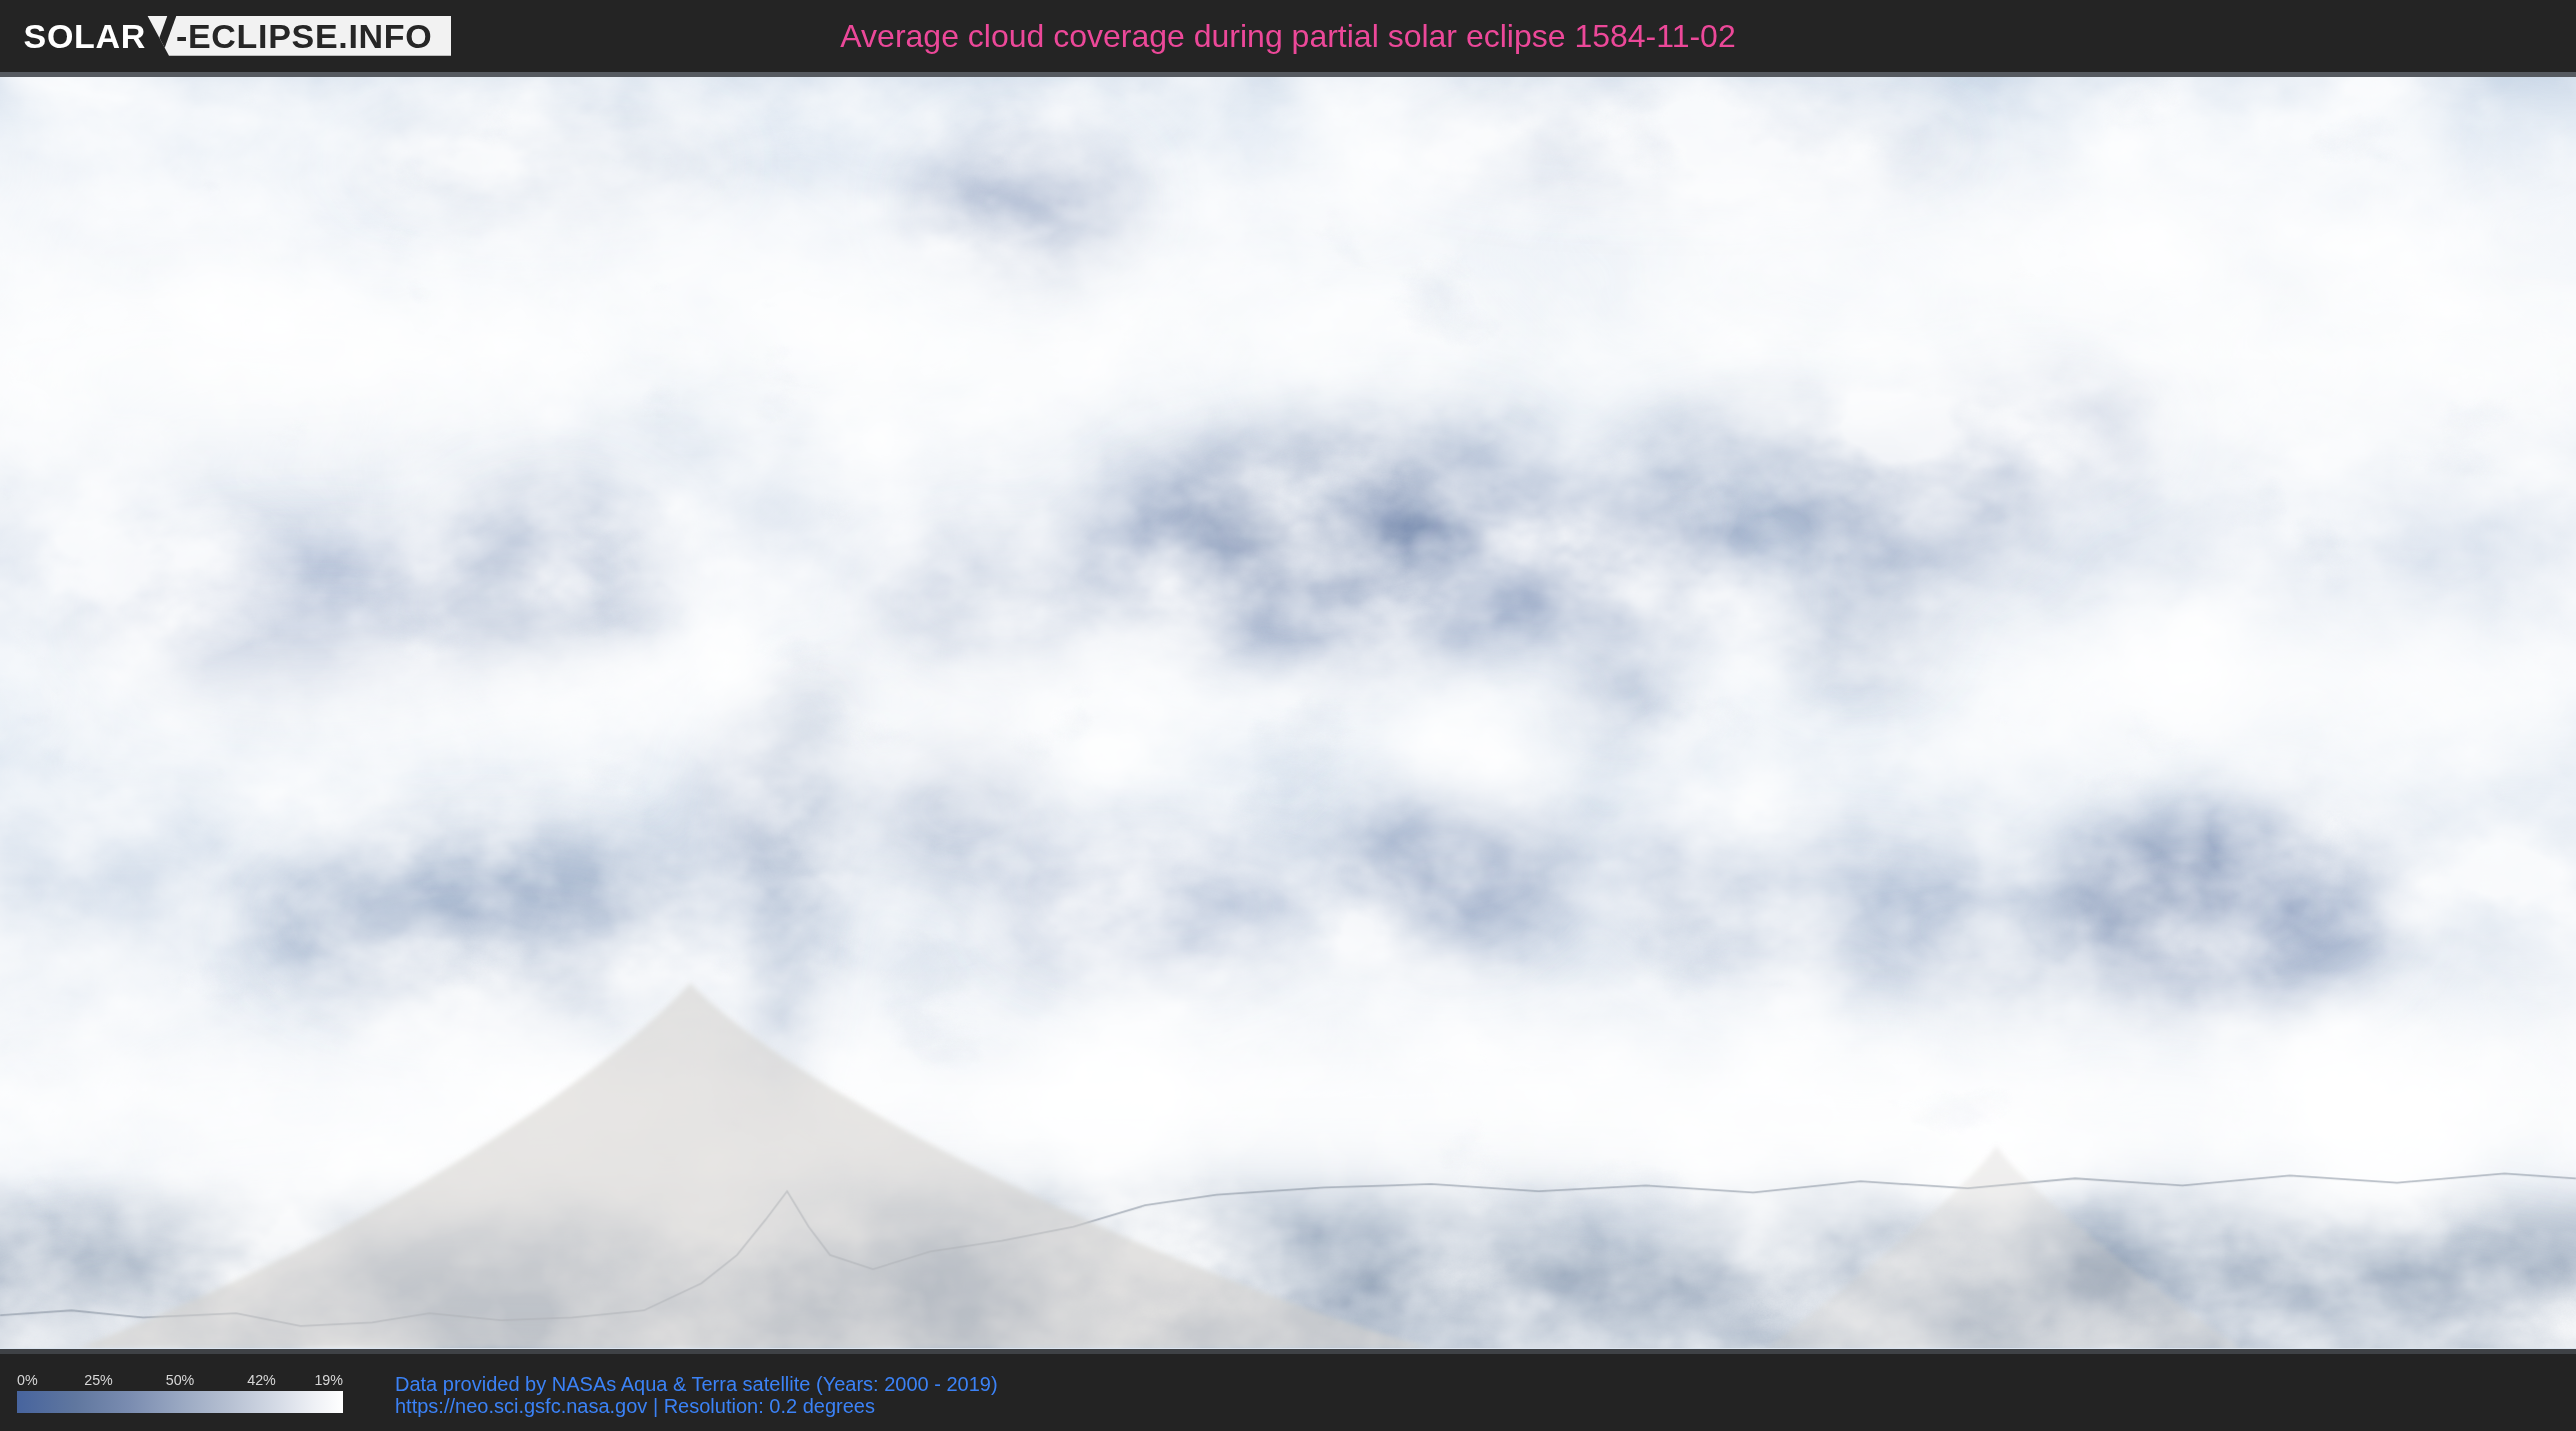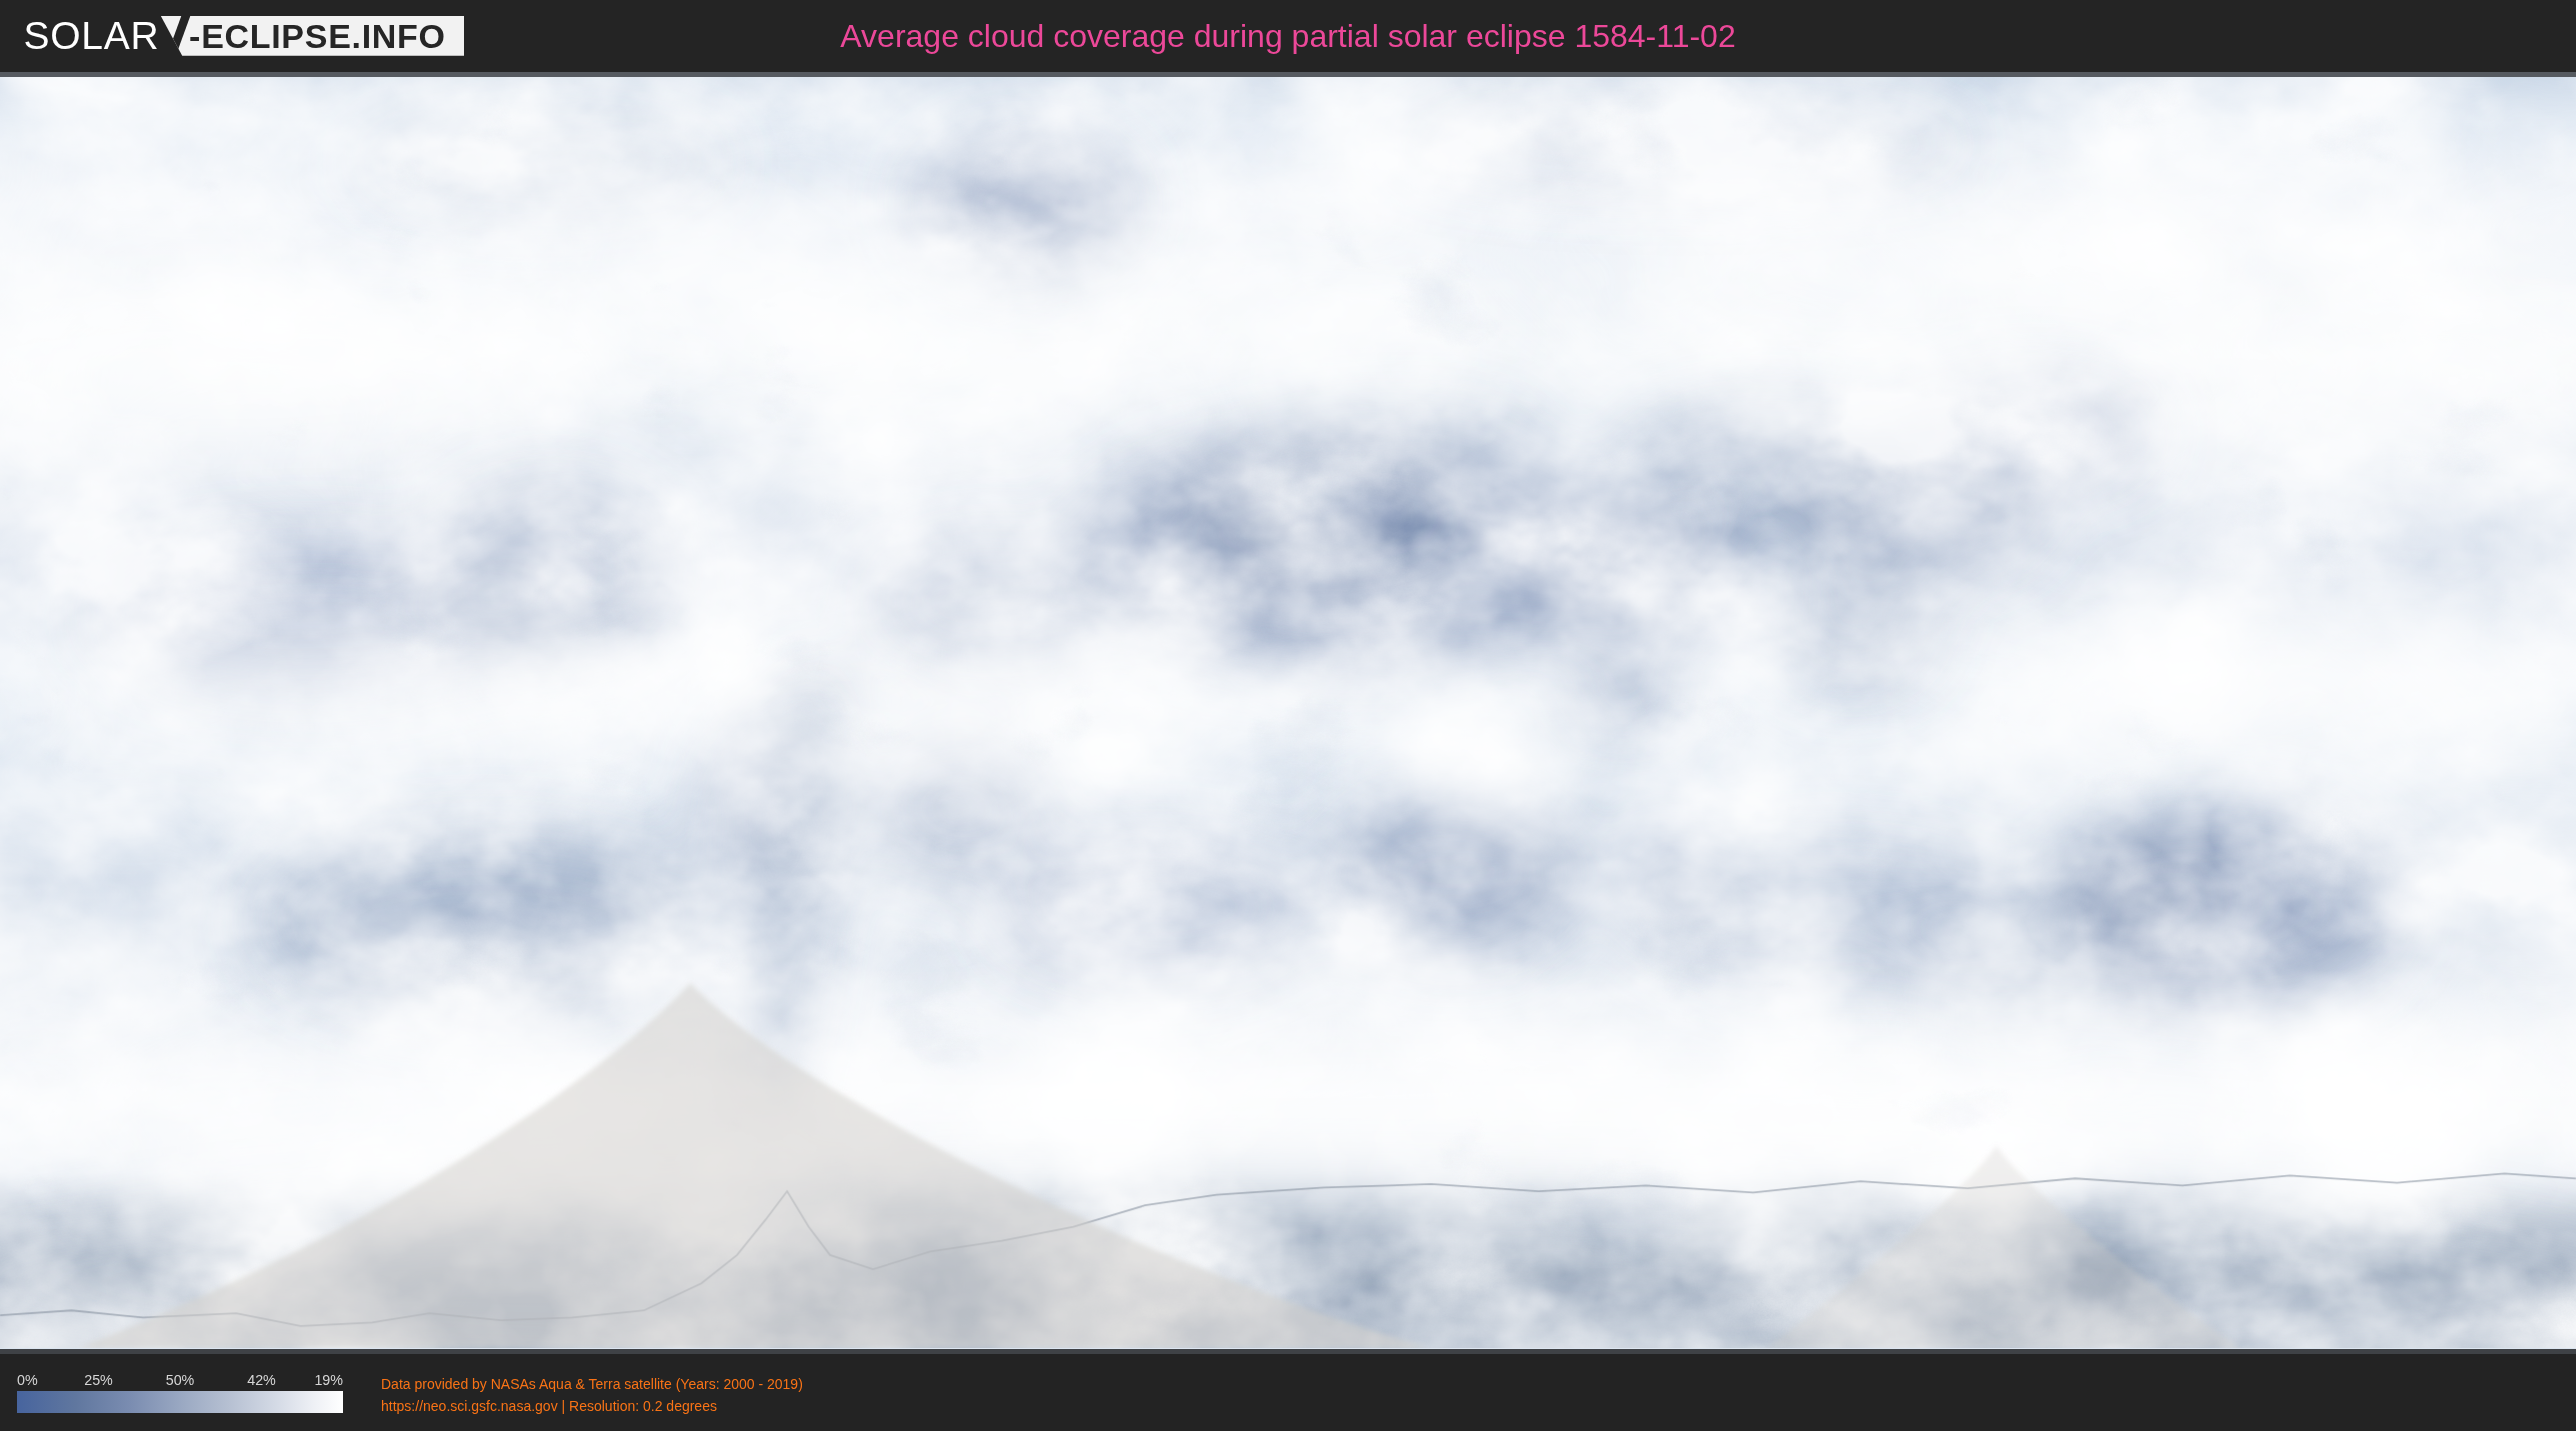--- a/index.html
+++ b/index.html
@@ -13,21 +13,21 @@
   
   .header{
     position:absolute;top:0;left:0;width:2576px;height:72px;
     background:#242424;
   }
   .brand{
     position:absolute;left:23.6px;top:15.7px;height:40px;
     display:flex;align-items:center;cursor:pointer;
   }
   .brand-left{
-    color:#ffffff;font-size:39px;font-weight:400;letter-spacing:0.7px;
+    color:#ffffff;font-size:34px;font-weight:700;letter-spacing:0.7px;
     line-height:40px;
   }
   .brand-box{
     position:relative;margin-left:1.4px;height:40px;
     background:#f2f2f2;
     display:flex;align-items:center;
     padding:0 18.6px 0 11.4px;
     clip-path:polygon(0 0,100% 0,100% 100%,21.5px 100%);
   }
   .brand-slash{
@@ -65,22 +65,22 @@
   .legend-labels .t0{left:0;}
   .legend-labels .t25{left:25%;transform:translateX(-50%);}
   .legend-labels .t50{left:50%;transform:translateX(-50%);}
   .legend-labels .t75{left:75%;transform:translateX(-50%);}
   .legend-labels .t100{right:0;}
   .legend-bar{
     margin-top:1.4px;height:22px;width:326px;
     background:linear-gradient(90deg,#47649e 0%,#60779f 18%,#7b8db1 35%,#9dabc4 52%,#b6c0d2 65%,#d5dbe6 80%,#eef0f5 91%,#ffffff 100%);
   }
   .attribution{
-    position:absolute;left:381px;top:18.6px;
-    color:#f97316;font-size:14px;line-height:22px;
+    position:absolute;left:395px;top:18.6px;
+    color:#3b82f6;font-size:20px;line-height:22px;
   }
 </style>
 </head>
 <body>
 
 <div class="header">
   <div class="brand">
     <span class="brand-left">SOLAR</span>
     <span class="brand-box">
       <span class="brand-slash"></span>

